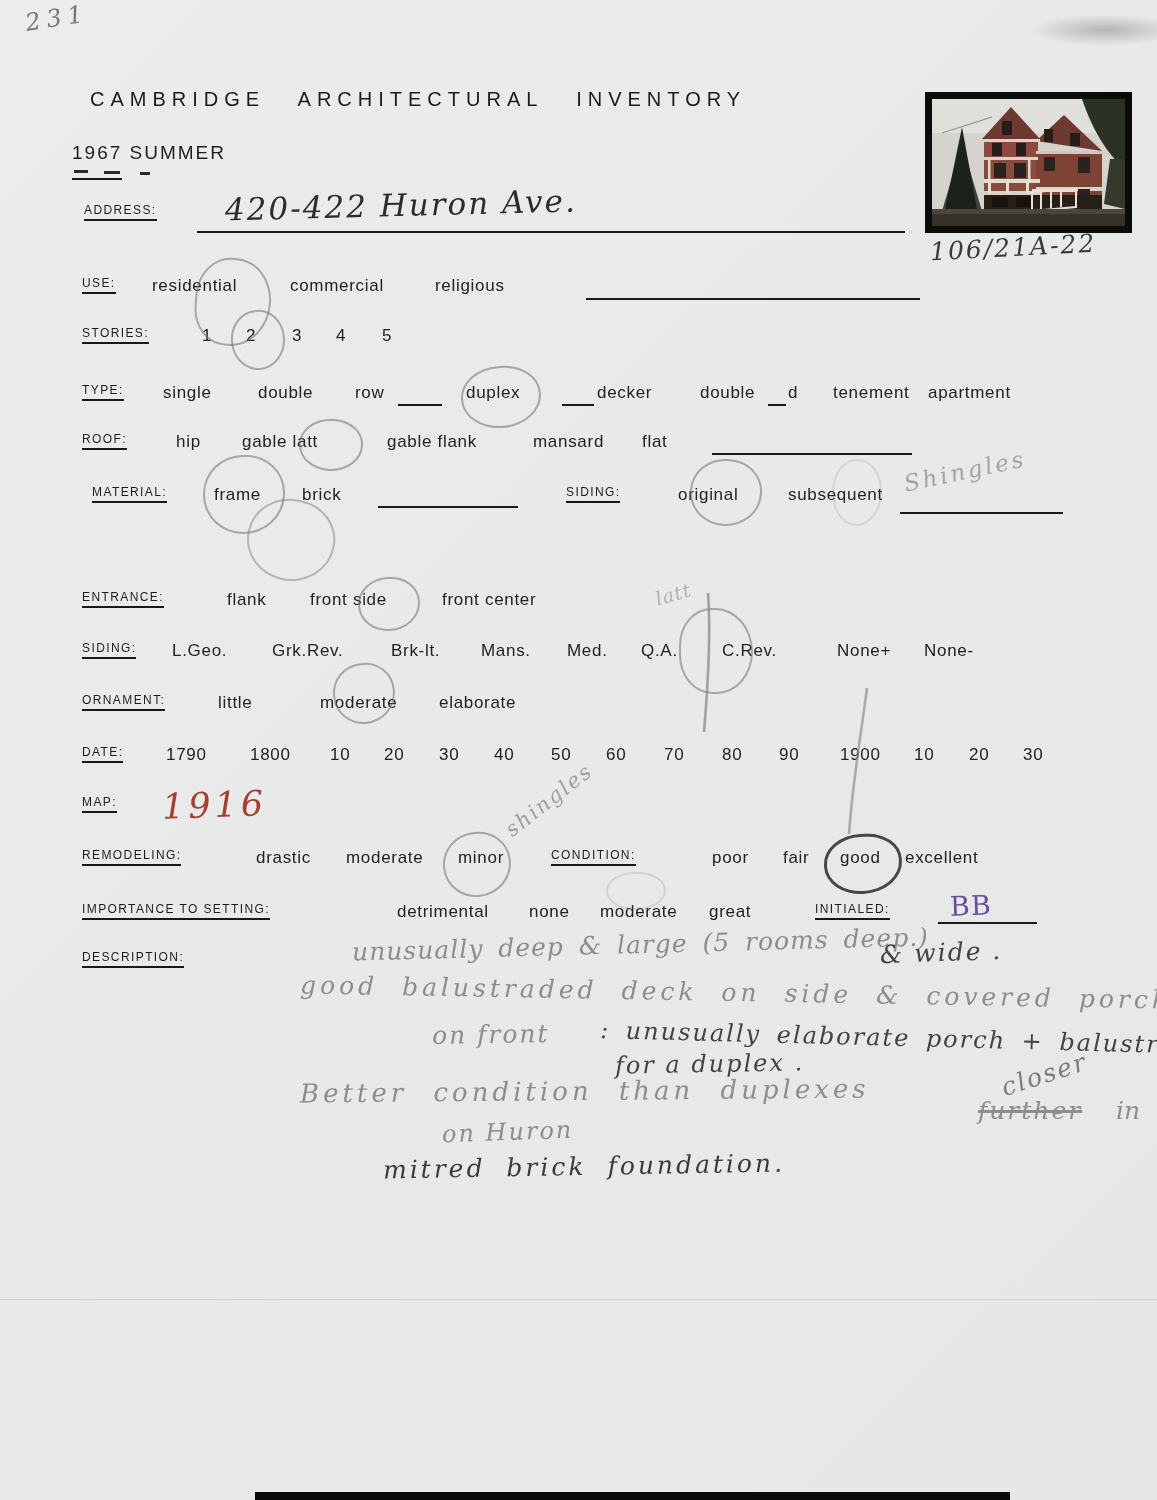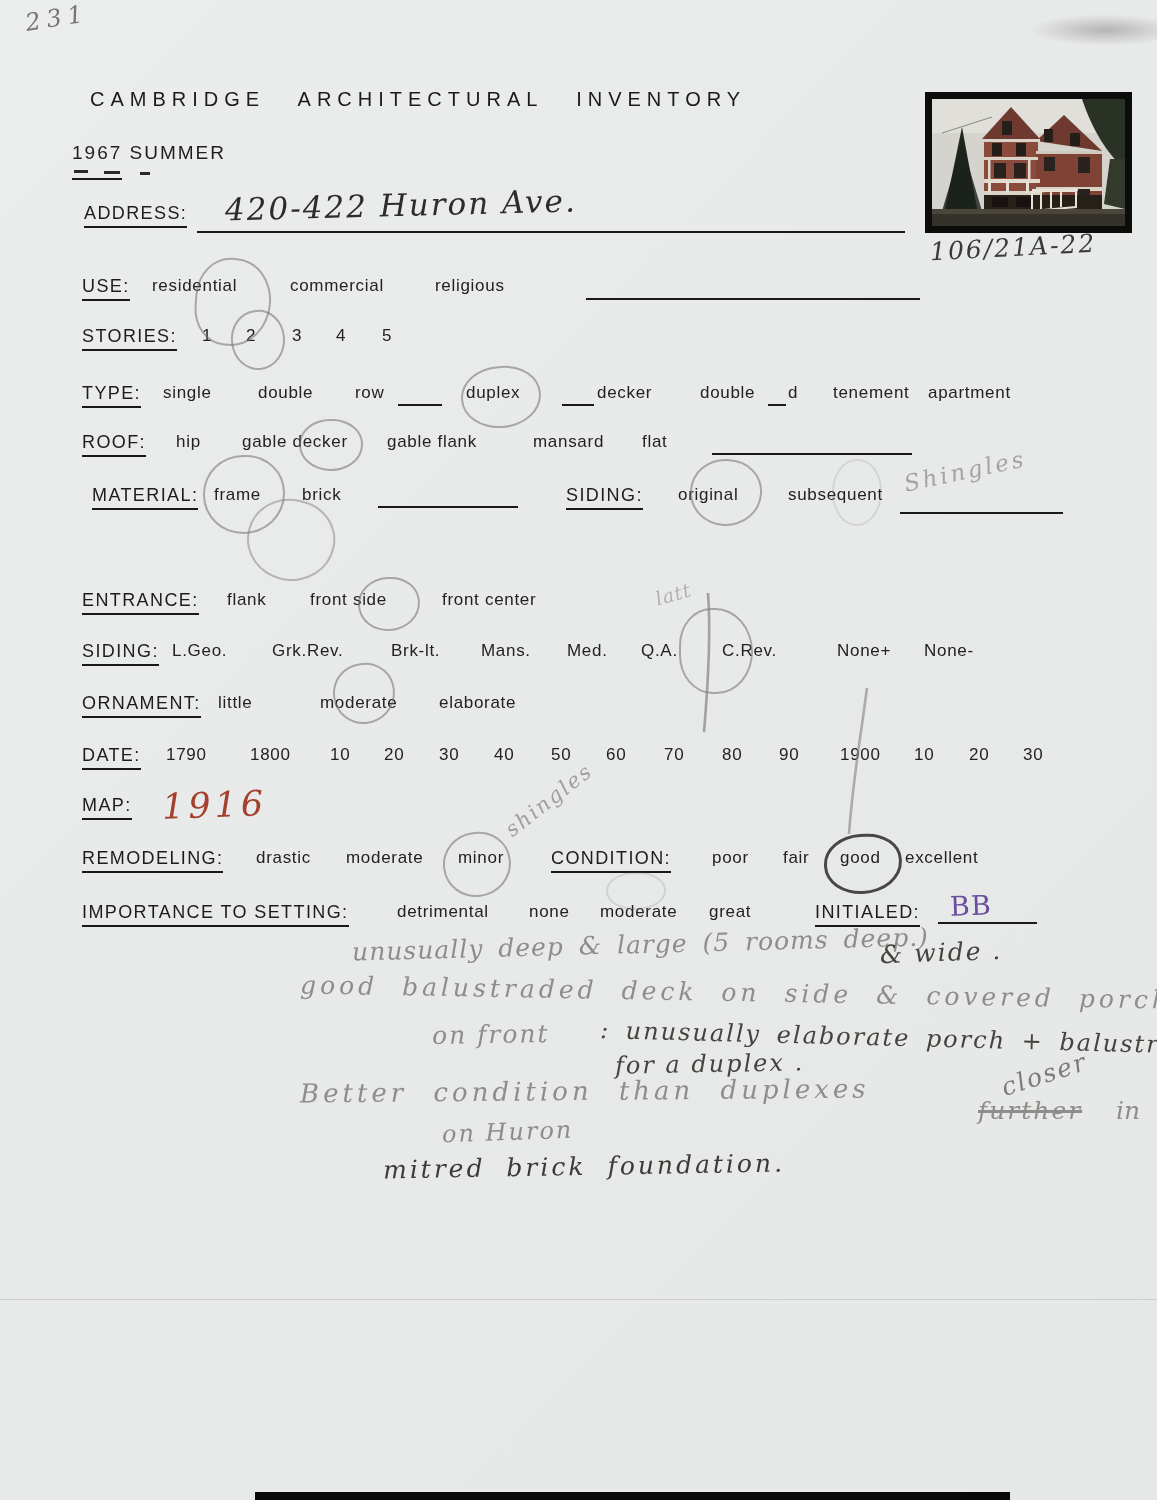--- a/index.html
+++ b/index.html
@@ -3,21 +3,21 @@
 <meta charset="utf-8">
 <style>
   html,body{margin:0;padding:0;background:#cfcfcc;}
   .page{
     position:relative;width:1157px;height:1500px;overflow:hidden;
     background:linear-gradient(135deg,#ebedec 0%,#e8eae9 45%,#e6e8e7 100%);
     font-family:"Liberation Sans",sans-serif;color:#1e1e1e;
   }
   
   .trow{position:absolute;left:0;width:100%;height:30px;}
-  .lbl{position:absolute;white-space:nowrap;font-size:18px;letter-spacing:1.4px;
+  .lbl{position:absolute;white-space:nowrap;font-size:12px;letter-spacing:1.4px;
        border-bottom:2px solid #181818;padding-bottom:2px;color:#1c1c1c;}
   .opt{position:absolute;white-space:nowrap;font-size:17px;letter-spacing:0.7px;color:#222220;}
   .rule{position:absolute;height:2px;background:#1a1a1a;}
   
   .hw{position:absolute;font-style:italic;white-space:nowrap;font-family:"DejaVu Serif",serif;}
   .pencil{color:#8d8d89;}
   .ink{color:#45433e;}
   .circ{position:absolute;border:2.5px solid rgba(112,112,108,0.55);border-radius:50% 48% 52% 50%;}
   .circ-ink{position:absolute;border:3px solid rgba(42,42,40,0.85);border-radius:50% 46% 54% 50%;}
   .title{position:absolute;left:90px;top:88px;font-size:20px;letter-spacing:6px;word-spacing:22px;color:#1a1a1a;white-space:nowrap;text-align:center;}
@@ -144,21 +144,21 @@
     <span class="opt" style="left:833px;">tenement</span>
     <span class="opt" style="left:928px;">apartment</span>
   </div>
   <div class="rule" style="left:398px;top:404px;width:44px;"></div>
   <div class="rule" style="left:562px;top:404px;width:32px;"></div>
   <div class="rule" style="left:768px;top:404px;width:18px;"></div>
 
   <div class="trow" style="top:432px;">
     <span class="lbl" style="left:82px;">ROOF:</span>
     <span class="opt" style="left:176px;">hip</span>
-    <span class="opt" style="left:242px;">gable decker</span>
+    <span class="opt" style="left:242px;">gable latt</span>
     <span class="opt" style="left:387px;">gable flank</span>
     <span class="opt" style="left:533px;">mansard</span>
     <span class="opt" style="left:642px;">flat</span>
   </div>
   <div class="rule" style="left:712px;top:453px;width:200px;"></div>
 
   <div class="trow" style="top:485px;">
     <span class="lbl" style="left:92px;">MATERIAL:</span>
     <span class="opt" style="left:214px;">frame</span>
     <span class="opt" style="left:302px;">brick</span>
@@ -240,20 +240,23 @@
     <span class="lbl" style="left:82px;">IMPORTANCE TO SETTING:</span>
     <span class="opt" style="left:397px;">detrimental</span>
     <span class="opt" style="left:529px;">none</span>
     <span class="opt" style="left:600px;">moderate</span>
     <span class="opt" style="left:709px;">great</span>
     <span class="lbl" style="left:815px;">INITIALED:</span>
     <span class="hw" style="left:950px;top:-12px;font-size:27px;letter-spacing:1px;color:#6a4d9e;transform:rotate(-2deg);font-style:normal;">BB</span>
   </div>
   <div class="rule" style="left:938px;top:922px;width:99px;"></div>
 
+  <div class="trow" style="top:950px;">
+    <span class="lbl" style="left:82px;">DESCRIPTION:</span>
+  </div>
   <div class="hw pencil" style="left:352px;top:930px;font-size:25px;letter-spacing:1px;word-spacing:6px;transform:rotate(-1.5deg);">unusually deep &amp; large (5 rooms deep.)</div>
   <div class="hw ink" style="left:880px;top:938px;font-size:25px;letter-spacing:2px;transform:rotate(-2deg);">&amp; wide .</div>
   <div class="hw pencil" style="left:300px;top:978px;font-size:25px;letter-spacing:4px;word-spacing:12px;transform:rotate(1deg);">good balustraded deck on side &amp; covered porch</div>
   <div class="hw pencil" style="left:432px;top:1020px;font-size:25px;letter-spacing:2px;transform:rotate(-1deg);">on front</div>
   <div class="hw ink" style="left:600px;top:1024px;font-size:24px;letter-spacing:2px;word-spacing:6px;transform:rotate(1.5deg);">: unusually elaborate porch + balustrade</div>
   <div class="hw ink" style="left:615px;top:1050px;font-size:24px;letter-spacing:2px;transform:rotate(-1deg);">for a duplex .</div>
   <div class="hw pencil" style="left:300px;top:1076px;font-size:26px;letter-spacing:4px;word-spacing:14px;transform:rotate(-0.5deg);">Better condition than duplexes</div>
   <div class="hw pencil" style="left:978px;top:1096px;font-size:25px;letter-spacing:2px;text-decoration:line-through;text-decoration-thickness:3px;">further</div>
   <div class="hw pencil" style="left:1000px;top:1060px;font-size:25px;letter-spacing:2px;transform:rotate(-18deg);color:#7c7c78;">closer</div>
   <div class="hw pencil" style="left:1116px;top:1096px;font-size:25px;">in</div>

